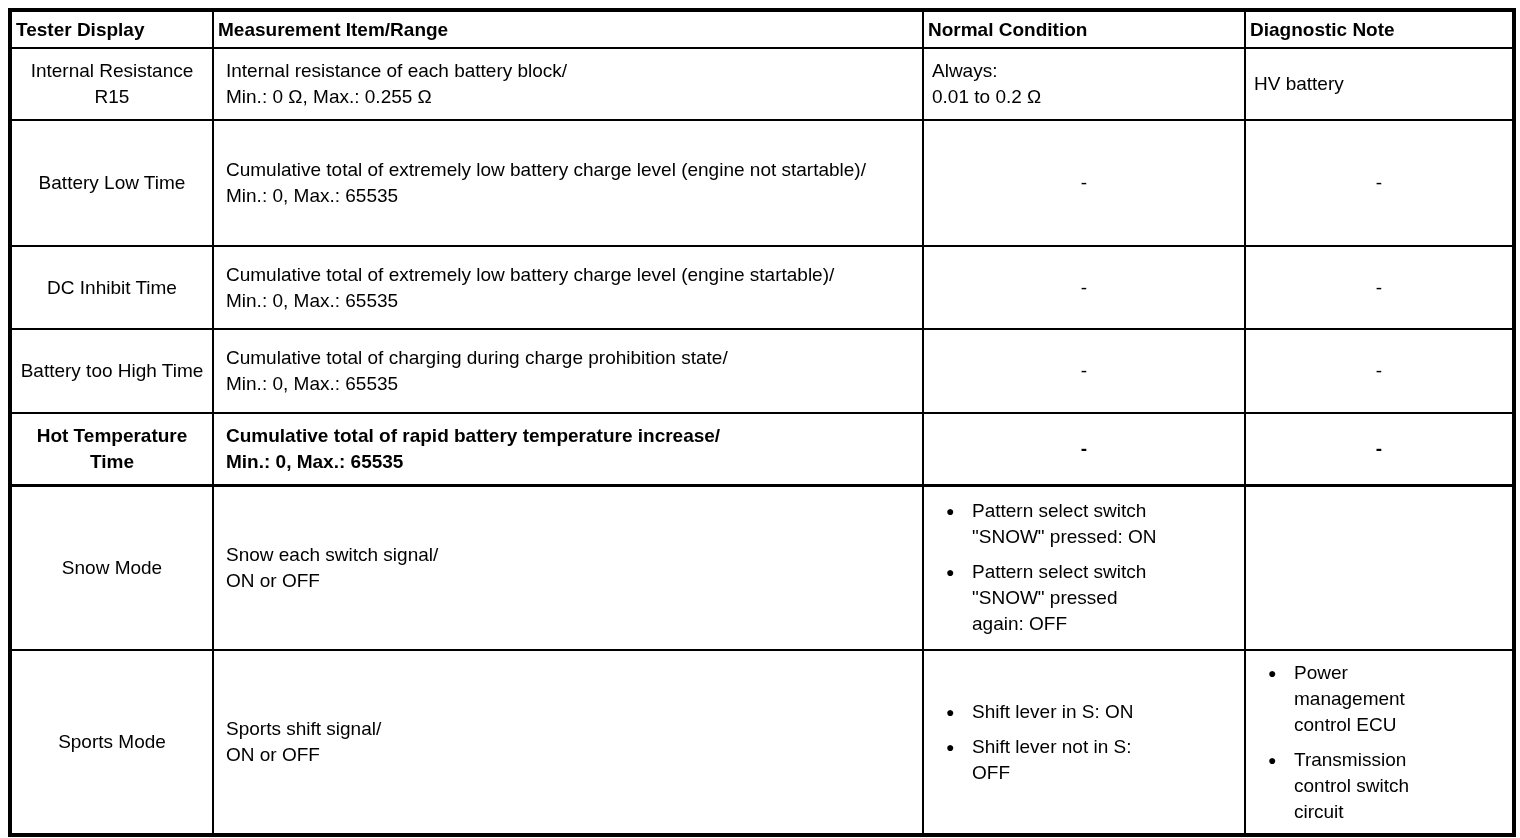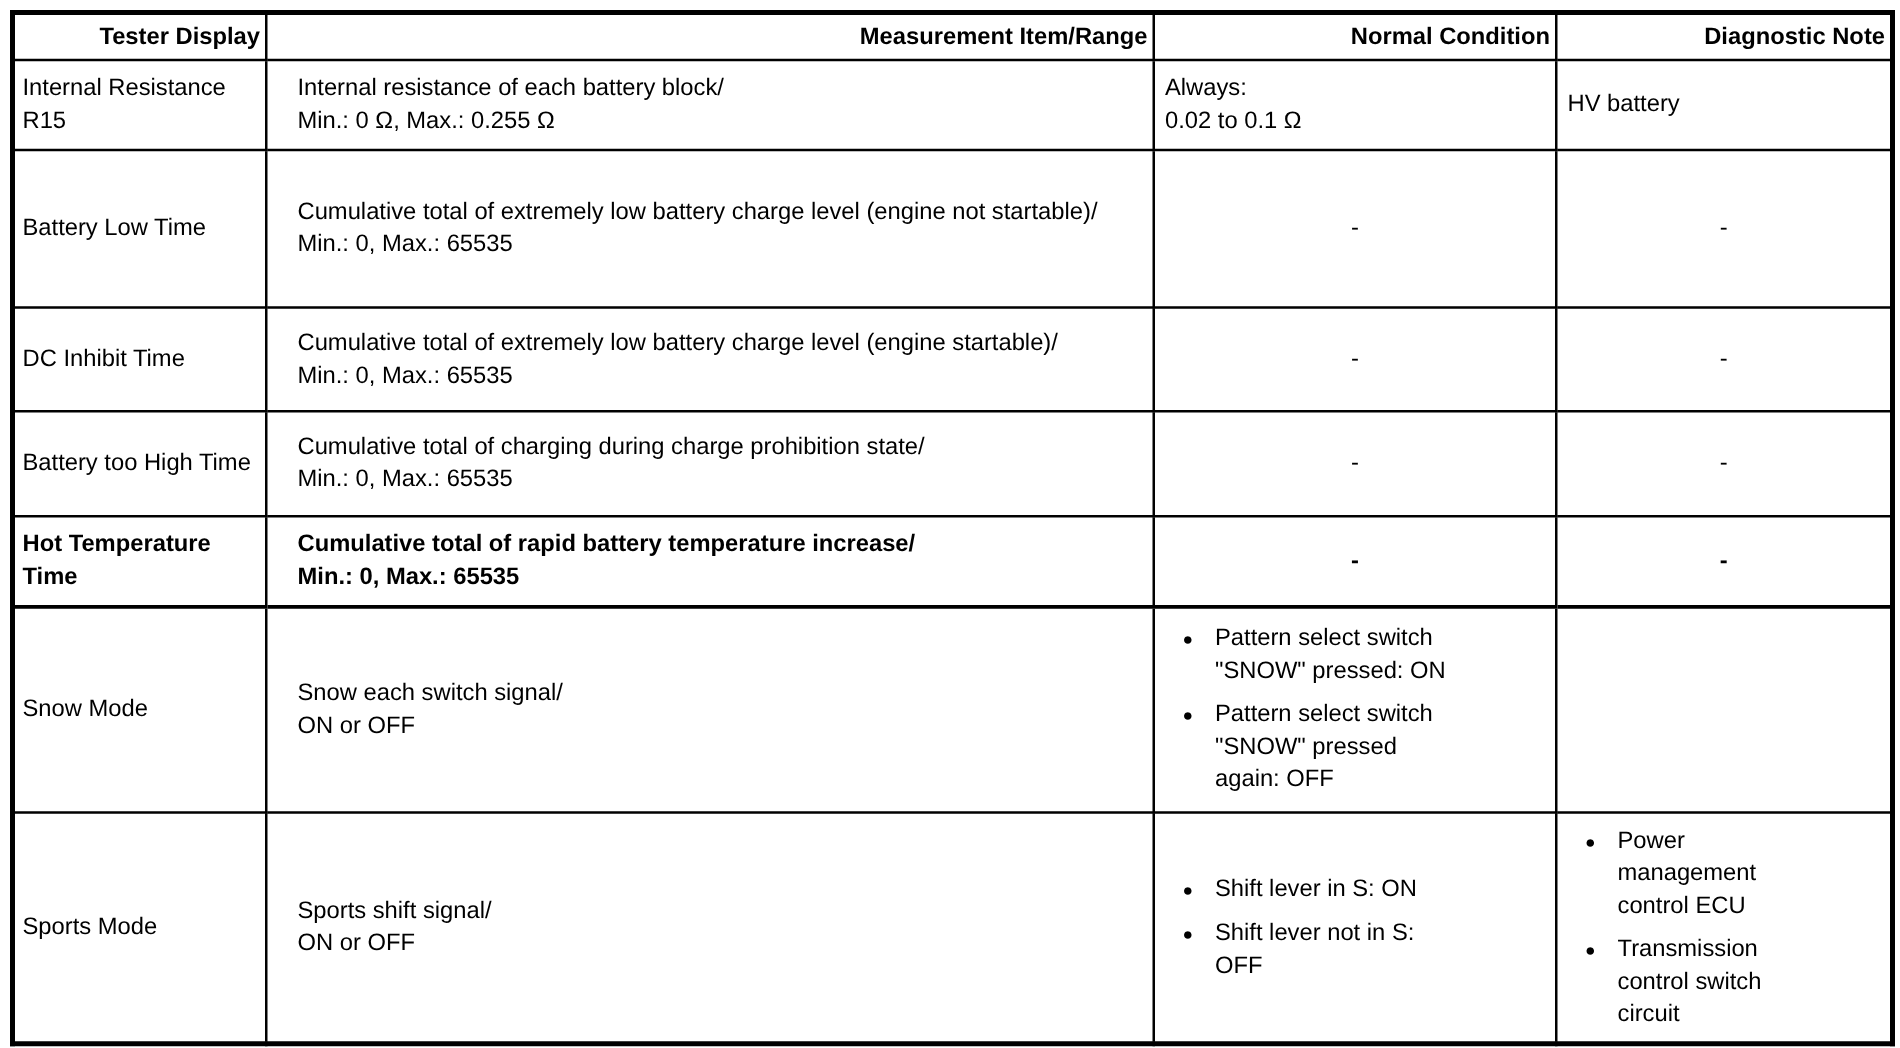--- a/index.html
+++ b/index.html
@@ -23,26 +23,26 @@
   }
   th, td {
     border: 2px solid #000000;
     font-size: 19px;
     line-height: 26px;
     vertical-align: middle;
     overflow: hidden;
   }
   th {
     font-weight: bold;
-    text-align: right;
+    text-align: left;
     height: 38px;
     padding: 2px 4px;
   }
-  td.c1 { text-align: left; padding: 4px 6px; margin-top: 16px; }
-  td.c2 { text-align: left; padding: 4px 24px; white-space: pre-line; }
+  td.c1 { text-align: center; padding: 4px 6px; margin-top: 16px; }
+  td.c2 { text-align: left; padding: 4px 12px; white-space: pre-line; }
   td.c3 { padding: 4px 8px; }
   td.c4 { padding: 4px 8px; }
   td.text { white-space: pre-line; text-align: left; }
   td.dash { text-align: center; }
   tr.rh1 { height: 72px; }
   tr.rh2 { height: 126px; }
   tr.rh3 { height: 83px; }
   tr.rh4 { height: 84px; }
   tr.rh5 { height: 72px; font-weight: bold; }
   tr.rh6 { height: 165px; }
@@ -89,21 +89,21 @@
         <th>Normal Condition</th>
         <th>Diagnostic Note</th>
       </tr>
     </thead>
     <tbody>
       <tr class="rh1">
         <td class="c1">Internal Resistance R15</td>
         <td class="c2">Internal resistance of each battery block/
 Min.: 0 Ω, Max.: 0.255 Ω</td>
         <td class="c3 text">Always:
-0.02 to 0.1 Ω</td>
+0.01 to 0.2 Ω</td>
         <td class="c4 text">HV battery</td>
       </tr>
       <tr class="rh2">
         <td class="c1">Battery Low Time</td>
         <td class="c2">Cumulative total of extremely low battery charge level (engine not startable)/
 Min.: 0, Max.: 65535</td>
         <td class="c3 dash">-</td>
         <td class="c4 dash">-</td>
       </tr>
       <tr class="rh3">

